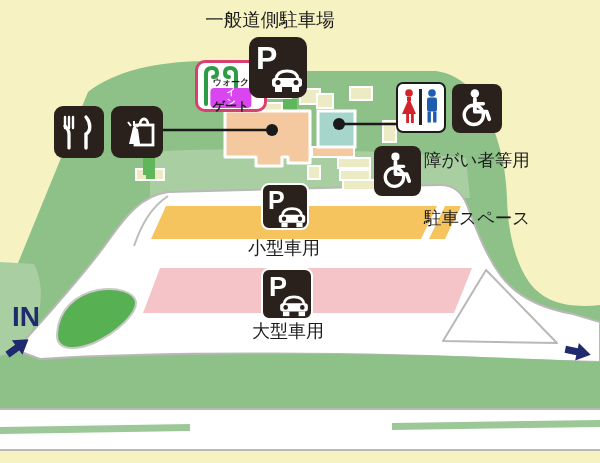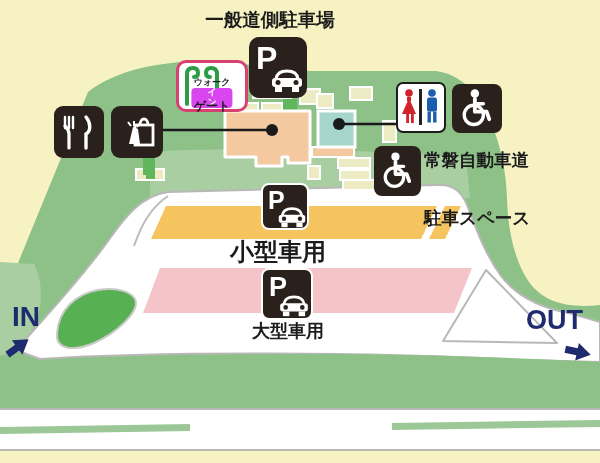--- a/index.html
+++ b/index.html
@@ -1,20 +1,20 @@
 <!DOCTYPE html>
 <html><head>
 <meta charset="utf-8">
 <style>
   html,body{margin:0;padding:0;}
   body{font-family:"Liberation Sans", sans-serif; background:#e8e8e8;}
   .stage{position:relative;width:600px;height:463px;overflow:hidden;background:#F6F2C2;}
   .stage svg.base{position:absolute;left:0;top:0;}
   .abs{position:absolute;}
-  .lbl{position:absolute;color:#1b1b1b;font-weight:700;white-space:nowrap;}
+  .lbl{position:absolute;color:#1b1b1b;font-weight:400;white-space:nowrap;}
   .centered{transform:translateX(-50%);}
   .navy{color:#1F2B6E;font-weight:800;}
   .plate{position:absolute;background:#2A211C;border-radius:9px;box-sizing:border-box;}
   .plate svg{position:absolute;left:0;top:0;}
   .pletter{position:absolute;color:#ffffff;font-weight:800;line-height:1;}
   .gate{position:absolute;background:#ffffff;border:3px solid #D84071;border-radius:10px;box-sizing:border-box;}
   .gate .gword{position:absolute;width:100%;text-align:center;font-weight:700;color:#1b1b1b;line-height:1;}
   .gate .gbadge{position:absolute;left:50%;transform:translateX(-50%);background:#d946ef;color:#fff;font-weight:700;
     border-radius:4px;padding:0 16px;line-height:1.1;}
   .restroom{position:absolute;background:#ffffff;border:2.5px solid #1c1c1c;border-radius:7px;box-sizing:border-box;}
@@ -113,21 +113,21 @@
       <g stroke="#FFFFFF" fill="none" stroke-width="2">
         <line x1="-6" y1="-6" x2="-9" y2="-10"></line>
         <line x1="-3" y1="-6" x2="-3" y2="-11"></line>
         <line x1="0" y1="-5" x2="3" y2="-9"></line>
       </g>
       <rect x="-2" y="-7" width="18" height="20" fill="none" stroke="#FFFFFF" stroke-width="2.8"></rect>
       <path d="M3,-7 C3,-15 11,-15 11,-7" fill="none" stroke="#FFFFFF" stroke-width="2.8"></path>
     </svg>
   </div>
 
-  <div class="gate" style="left:176px;top:60px;width:72px;height:52px;">
+  <div class="gate" style="left:195px;top:60px;width:72px;height:52px;">
     <svg width="46" height="46" viewBox="0 0 46 46" style="position:absolute;left:0;top:0;">
       <g stroke="#2E9C46" stroke-width="4" fill="none" stroke-linecap="round">
         <path d="M8,41 L8,11 Q8,5 14,5 Q19,5 19,10 Q19,14 15,14"></path>
         <path d="M38,41 L38,11 Q38,5 32,5 Q27,5 27,10 Q27,14 31,14"></path>
       </g>
     </svg>
     <div class="gword" style="top:15px;font-size:9px;">ウォーク</div>
     <div class="gbadge" style="top:25px;font-size:9px;">イン</div>
     <div class="gword" style="top:37px;font-size:12px;">ゲート</div>
   </div>
@@ -201,36 +201,35 @@
       <circle cx="8" cy="14.5" r="2.5" fill="#2A211C"></circle>
       <circle cx="26" cy="14.5" r="2.5" fill="#2A211C"></circle>
       <rect x="5" y="19" width="7" height="5" fill="#FFFFFF"></rect>
       <rect x="22" y="19" width="7" height="5" fill="#FFFFFF"></rect>
     </svg>
   </div>
 
   <div class="lbl centered" style="left:270px;top:7px;font-size:18.5px;">一般道側駐車場</div>
 
   <div class="abs" style="left:424px;top:150px;">
-    <div class="lbl" style="position:static;font-size:17.5px;line-height:21.5px;">常磐自動車道</div>
+    <div class="lbl" style="position:static;font-size:17.5px;line-height:21.5px;">障がい者等用</div>
     <div class="lbl" style="position:static;font-size:17.5px;line-height:21.5px;margin-top:36px;">駐車スペース</div>
   </div>
 
-  <div class="lbl centered" style="left:278px;top:236px;font-size:24px;">小型車用</div>
+  <div class="lbl centered" style="left:284px;top:236px;font-size:18px;">小型車用</div>
 
   <div class="lbl centered" style="left:288px;top:319px;font-size:18px;">大型車用</div>
 
 
   <div class="lbl navy" style="left:12px;top:301px;font-size:28px;">IN</div>
   <svg class="abs" style="left:2px;top:331px;" width="32" height="32" viewBox="0 0 32 32">
     <g transform="translate(16,16) rotate(-36) translate(-13,-9)">
       <path d="M0,5.5 H12 V0 L26,9 L12,18 V12.5 H0 Z" fill="#1F2B6E"></path>
     </g>
   </svg>
 
-  <div class="lbl navy" style="left:526px;top:305px;font-size:27px;">OUT</div>
   <svg class="abs" style="left:560px;top:338px;" width="36" height="28" viewBox="0 0 36 28">
     <g transform="translate(18,14) rotate(12) translate(-13,-9)">
       <path d="M0,5.5 H12 V0 L26,9 L12,18 V12.5 H0 Z" fill="#1F2B6E"></path>
     </g>
   </svg>
 
 </div>
 
 </body></html>

